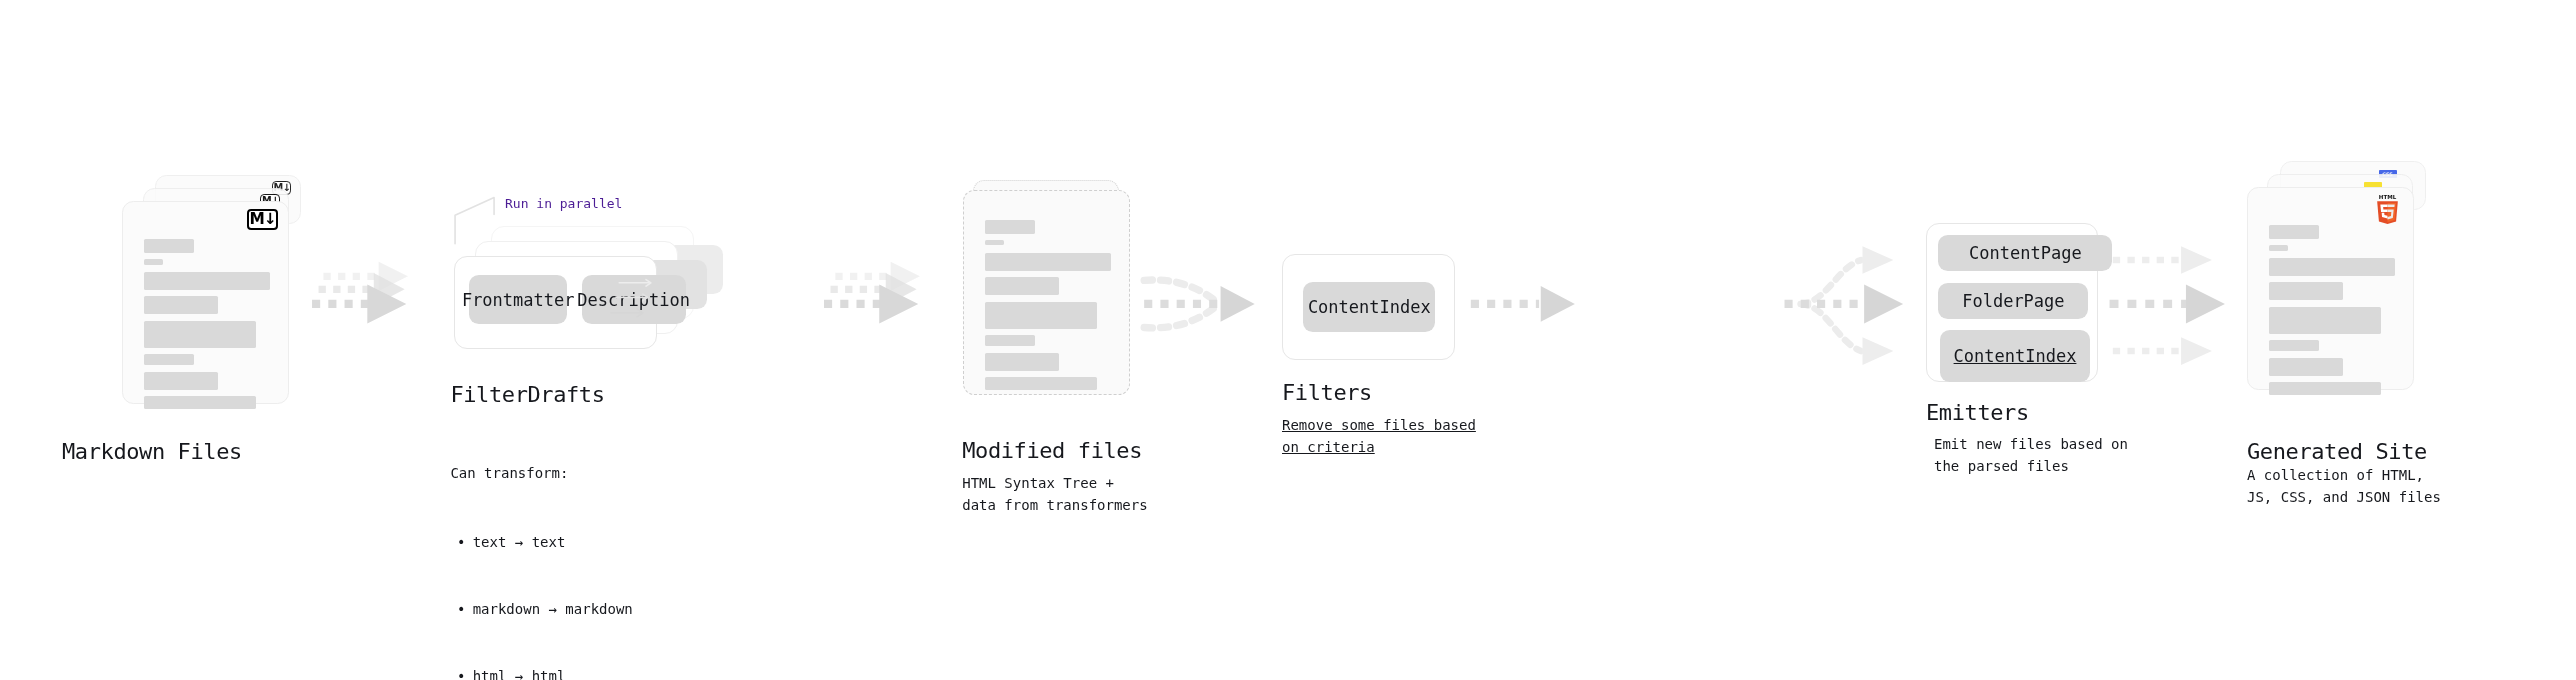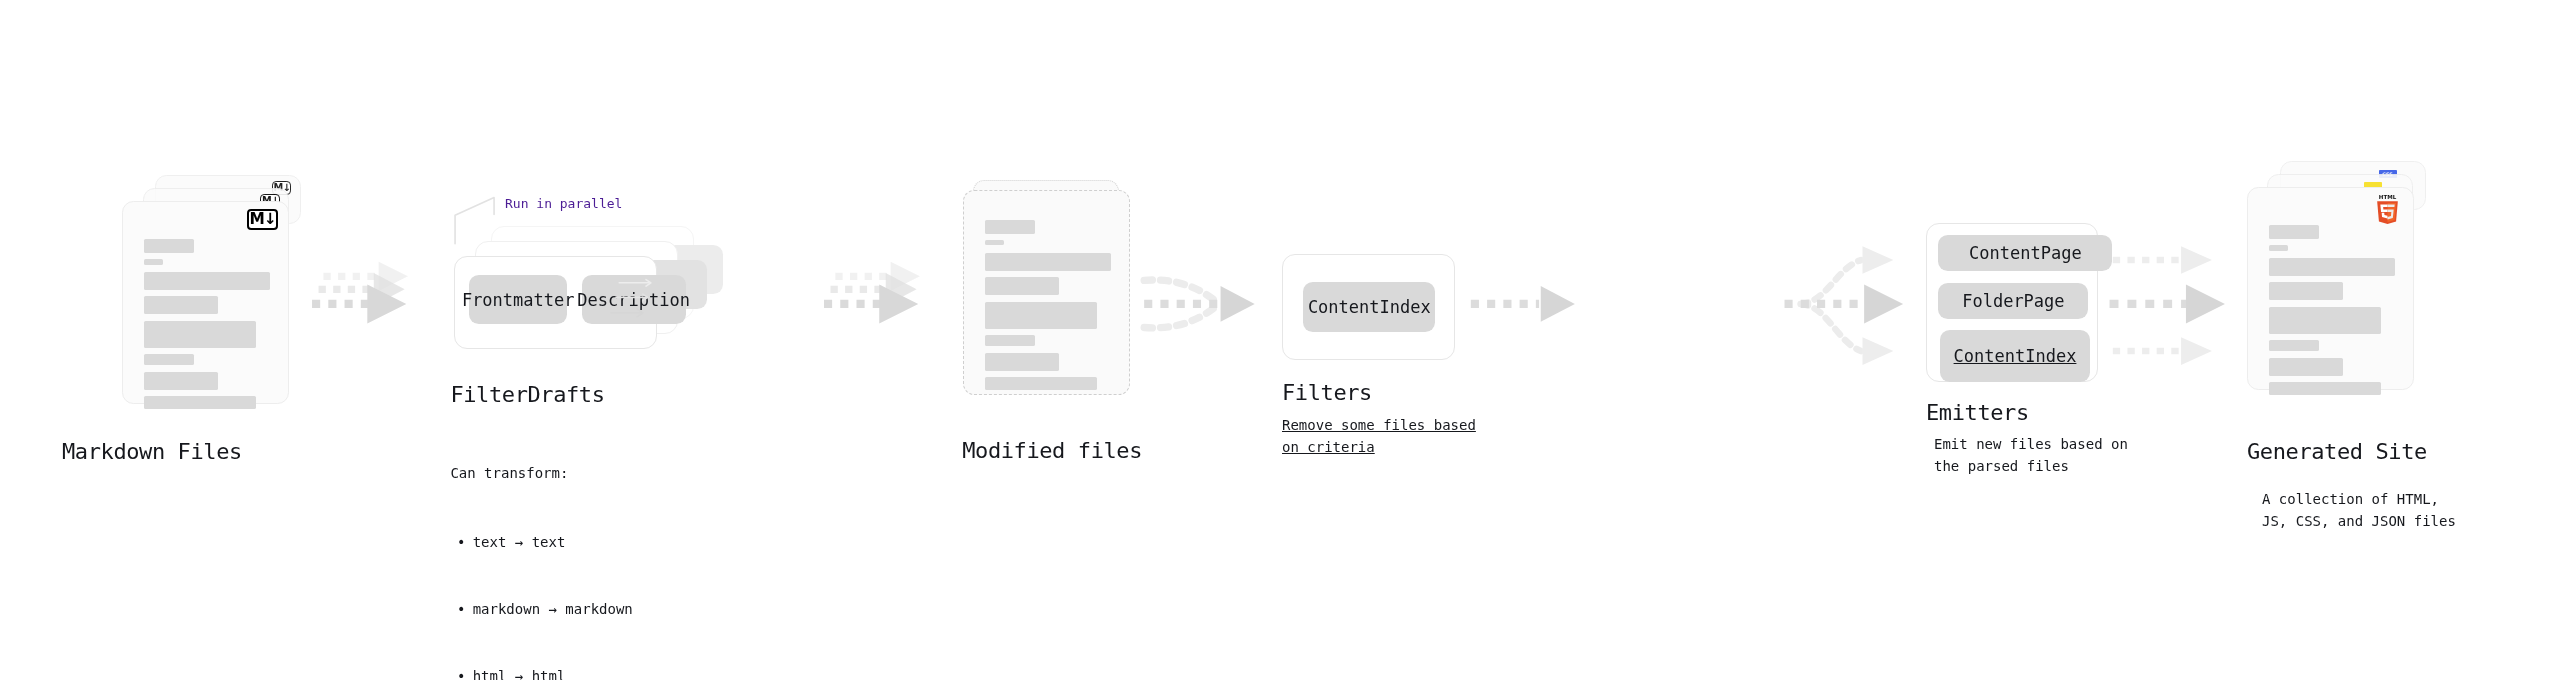--- a/index.html
+++ b/index.html
@@ -225,20 +225,22 @@
         <div class="skeleton" style="left:21px; top:62px;  width:126px; height:18px;"></div>
         <div class="skeleton" style="left:21px; top:86px; width:74px;  height:18px;"></div>
         <div class="skeleton" style="left:21px; top:111px; width:112px; height:27px;"></div>
         <div class="skeleton" style="left:21px; top:144px; width:50px;  height:11.4px;"></div>
         <div class="skeleton" style="left:21px; top:162px; width:74px;  height:18px;"></div>
         <div class="skeleton" style="left:21px; top:186px; width:112px; height:13px;"></div>
       </div>
     </div>
 
     <div class="title" style="left:-0.8px; top:258px;">Modified files</div>
+    <div class="subtitle" style="left:-0.8px; top:293px;">HTML Syntax Tree +
+data from transformers</div>
   </div>
 
   <div class="stage" style="left:1282px; top:254px;">
     <div class="groupbox" style="left:0px; top:0px; width:173px; height:106px;">
       <div class="pill" style="left:20.3px; top:27px; width:132px; height:50px;">ContentIndex</div>
     </div>
 
     <div class="title" style="left:0px; top:126px;">Filters</div>
     <div class="subtitle" style="left:0px; top:161px;text-decoration:underline;">Remove some files based
 on criteria</div>
@@ -289,21 +291,21 @@
         <div class="skeleton" style="left:21px; top:70px;  width:126px; height:18px;"></div>
         <div class="skeleton" style="left:21px; top:94px; width:74px;  height:18px;"></div>
         <div class="skeleton" style="left:21px; top:119px; width:112px; height:27px;"></div>
         <div class="skeleton" style="left:21px; top:152px; width:50px;  height:11.4px;"></div>
         <div class="skeleton" style="left:21px; top:170px; width:74px;  height:18px;"></div>
         <div class="skeleton" style="left:21px; top:194px; width:112px; height:13px;"></div>
       </div>
     </div>
 
     <div class="title" style="left:0px; top:278px;">Generated Site</div>
-    <div class="subtitle" style="left:0px; top:328px;margin-left:15px;">A collection of HTML,
+    <div class="subtitle" style="left:0px; top:304px;">A collection of HTML,
 JS, CSS, and JSON files</div>
   </div>
 
   <svg class="overlay" xmlns="http://www.w3.org/2000/svg" viewBox="0 0 3170 838" width="2576" height="681">
 
     <g stroke="#e2e2e2" stroke-width="2" fill="none">
       <path d="M560,300 L560,265 L608,243 L608,264" stroke-linejoin="round" stroke-linecap="round"></path>
     </g>
 
     <g fill="none" stroke-linecap="round">

